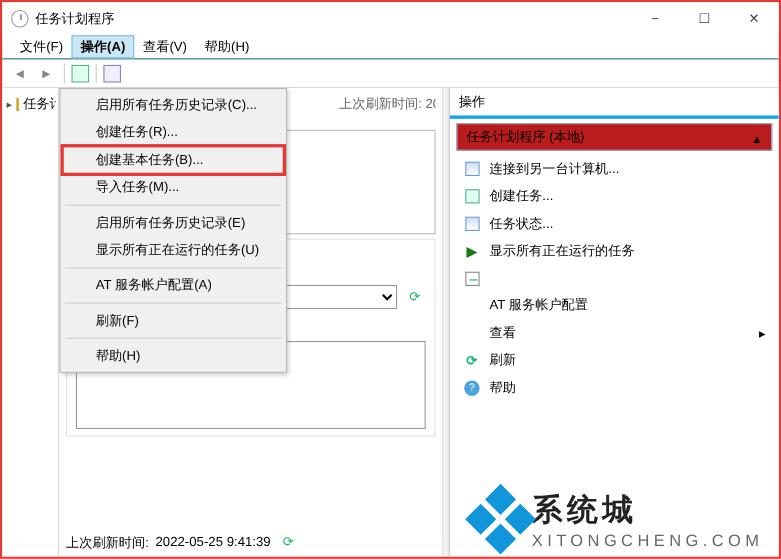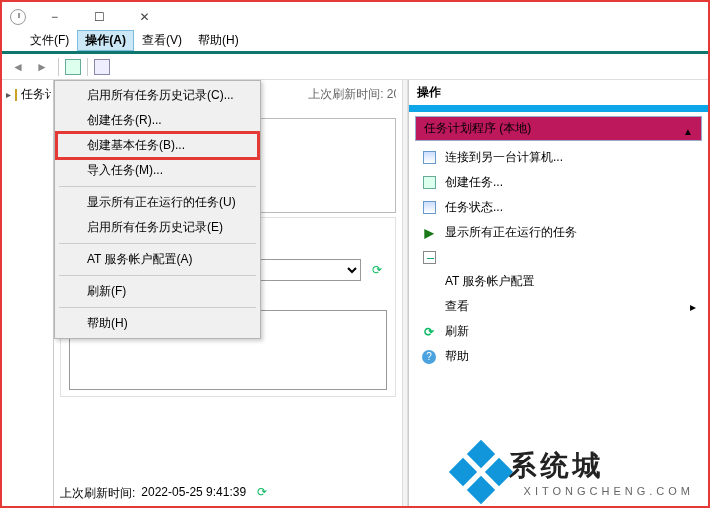--- a/index.html
+++ b/index.html
@@ -5,21 +5,21 @@
   * { box-sizing: border-box; margin: 0; padding: 0; font-family: "Microsoft YaHei", "Segoe UI", sans-serif; font-size: 12px; }
   body { width: 710px; height: 508px; background: #fff; border: 2px solid #e53935; overflow: hidden; position: relative; }
 
   .titlebar { height: 30px; display: flex; align-items: center; padding-left: 8px; background: #fff; }
   .titlebar .icon { width: 16px; height: 16px; border: 1px solid #999; border-radius: 50%; margin-right: 6px; position: relative; display: flex; align-items: center; justify-content: center; }
   .titlebar .icon::after { content:""; width:2px; height:5px; background:#999; position:absolute; top:3px; left:7px; }
   .titlebar-title { flex: 1; }
   .winbtns { display: flex; }
   .winbtn { width: 45px; height: 30px; display: flex; align-items: center; justify-content: center; color: #444; }
 
-  .menubar { height: 22px; display: flex; align-items: flex-end; padding-left: 20px; border-bottom: 3px solid #0f766e; }
+  .menubar { height: 22px; display: flex; align-items: flex-end; padding-left: 8px; border-bottom: 1px solid #0f766e; }
   .menubar .menu-item { padding: 2px 8px; display:flex; align-items:center; }
   .menubar .menu-item.open { background: #cce8f7; border: 1px solid #7abde0; padding: 1px 7px; font-weight: bold; }
 
   .toolbar { height: 26px; border-bottom: 1px solid #ddd; display:flex; align-items:center; padding-left:6px; gap:4px; }
   .toolbar .arrow { width:20px; height:20px; display:flex; align-items:center; justify-content:center; color:#888; }
   .toolbar .sep { width:1px; height:18px; background:#ccc; margin:0 2px; }
   .toolbar .tb-icon { width:16px; height:16px; border:1px solid #6a9; background:#dfe; }
 
   .body { display: flex; height: calc(100% - 30px - 22px - 26px); position: relative; }
 
@@ -40,22 +40,22 @@
   .status-box { border:1px solid #e1e1e1; padding:6px 8px; background:#fff; }
   .status-title { border:1px solid #ccc; background:#f7f7f7; padding:2px 6px; margin-bottom:6px; display:inline-block; min-width:70px; }
   .status-row { display:flex; align-items:center; gap:6px; margin:6px 0; }
   .status-row select { flex:1; height:22px; border:1px solid #999; background:#fff; padding-left:4px; }
   .refresh-glyph { width:20px; color:#1b6; text-align:center; }
   .summary-line { margin:6px 0; }
   .listbox { border:1px solid #999; background:#fff; height:80px; padding:4px; }
   .last-line { margin-top:auto; display:flex; align-items:flex-start; gap:6px; white-space:nowrap; }
 
   .right-pane { width: 300px; border-left:1px solid #ccc; display:flex; flex-direction:column; background:#fff; }
-  .right-header { padding:4px 8px; border-bottom:7px solid #0ea5e9; font-weight:bold; }
-  .right-title { background:#be185d; border:1px solid #9ac; padding:3px 8px; margin:4px 6px 2px 6px; display:flex; justify-content:space-between; align-items:flex-end; }
+  .right-header { padding:4px 8px; border-bottom:3px solid #0ea5e9; font-weight:normal; }
+  .right-title { background:#b91c1c; border:1px solid #9ac; padding:3px 8px; margin:4px 6px 2px 6px; display:flex; justify-content:space-between; align-items:flex-end; }
   .right-title .tri { font-size:10px; }
   .action-list { padding:2px 6px; }
   .action-item { display:flex; align-items:center; gap:8px; padding:4px 6px; }
   .ai-icon { width:16px; height:16px; display:flex; align-items:center; justify-content:center; }
   .ic-task { background:#dfe; border:1px solid #6a9; width:13px; height:13px; }
   .ic-import { border:1px solid #69c; width:13px; height:13px; background:linear-gradient(#cdf,#fff); }
   .ic-run { color:#1a7a1a; font-weight:bold; }
   .ic-hist { border:1px solid #888; width:13px; height:13px; background:#fff; position:relative; }
   .ic-hist::after { content:""; position:absolute; width:7px; height:1px; background:#1a7; top:6px; left:3px; }
   .ic-refresh { color:#1b6; font-weight:bold; }
@@ -63,30 +63,31 @@
 
   .watermark { position:absolute; right:14px; bottom:6px; display:flex; align-items:center; z-index:50; }
   .wm-sq { position:relative; width:56px; height:56px; }
   .wm-sq div { position:absolute; width:20px; height:20px; background:#1296db; transform:rotate(45deg); }
   .wm-sq .s1 { left:18px; top:0; }
   .wm-sq .s2 { left:0; top:18px; }
   .wm-sq .s3 { left:36px; top:18px; }
   .wm-sq .s4 { left:18px; top:36px; }
   .wm-text { text-align:left; }
   .wm-text .big { font-size:28px; font-weight:bold; letter-spacing:4px; color:#222; }
-  .wm-text .small { font-size:11px; letter-spacing:4px; color:#666;margin-left:15px; }
+  .wm-text .small { font-size:15px; letter-spacing:4px; color:#666; }
 
   .splitter { width:6px; background:#f4f4f4; border-left:1px solid #ddd; border-right:1px solid #ddd; cursor:col-resize; }
 
 </style>
 </head>
 <body>
 
 <div class="titlebar">
   <span class="icon"></span>
+  <span class="titlebar-title">任务计划程序</span>
   <div class="winbtns">
     <div class="winbtn">−</div>
     <div class="winbtn">☐</div>
     <div class="winbtn">✕</div>
   </div>
 </div>
 
 <div class="menubar">
   <div class="menu-item">文件(F)</div>
   <div class="menu-item open">操作(A)</div>
@@ -112,22 +113,22 @@
       <span>任务计</span>
     </div>
   </div>
 
   <div class="dropdown">
     <div class="dd-item"><span>启用所有任务历史记录(C)...</span></div>
     <div class="dd-item"><span>创建任务(R)...</span></div>
     <div class="dd-item highlight"><span>创建基本任务(B)...</span></div>
     <div class="dd-item"><span>导入任务(M)...</span></div>
     <div class="dd-sep"></div>
+    <div class="dd-item"><span>启用所有任务历史记录(E)</span></div>
     <div class="dd-item"><span>显示所有正在运行的任务(U)</span></div>
-    <div class="dd-item"><span>启用所有任务历史记录(E)</span></div>
     <div class="dd-sep"></div>
     <div class="dd-item"><span>AT 服务帐户配置(A)</span></div>
     <div class="dd-sep"></div>
     <div class="dd-item"><span>刷新(F)</span></div>
     <div class="dd-sep"></div>
     <div class="dd-item"><span>帮助(H)</span></div>
   </div>
 
   <div class="center-pane">
     <div class="center-header">

